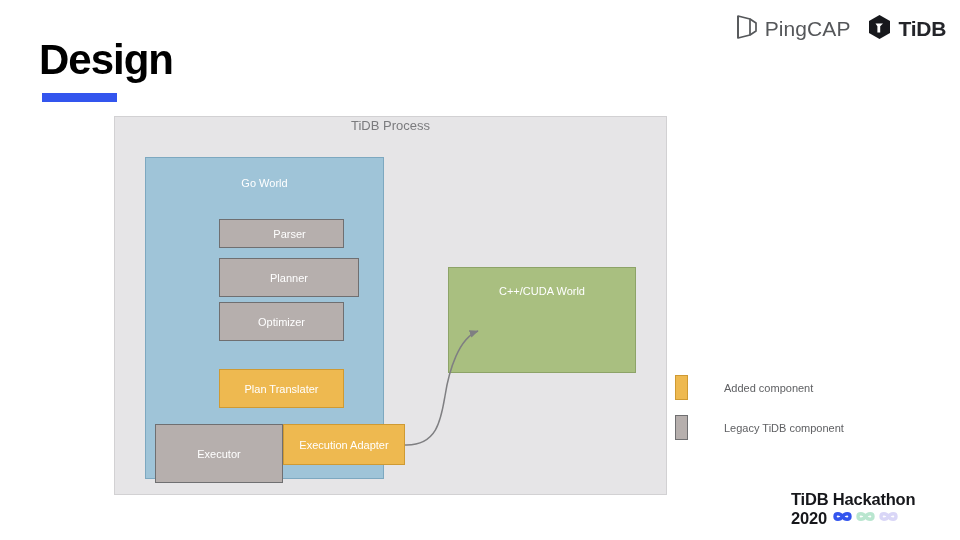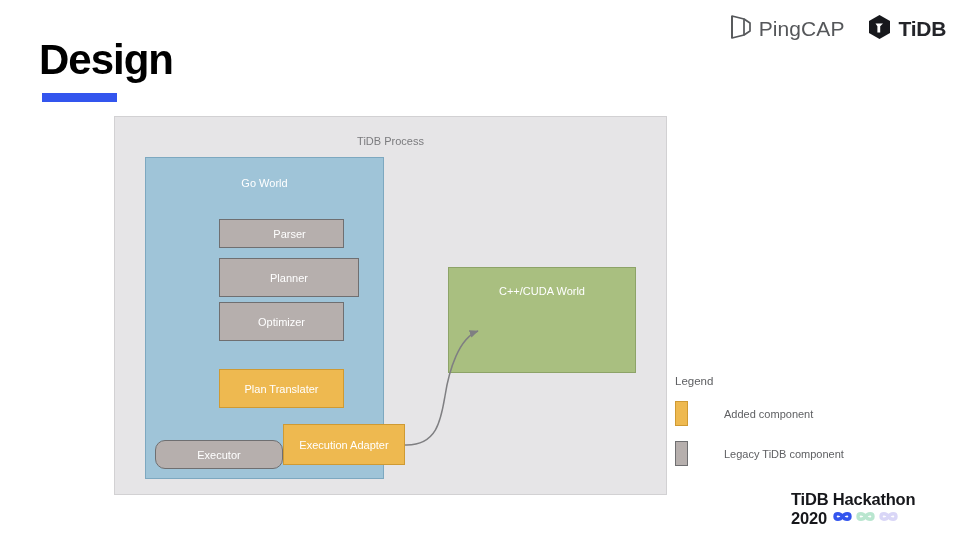--- a/index.html
+++ b/index.html
@@ -16,21 +16,21 @@
     -webkit-font-smoothing: antialiased;
   }
 
   
   #brand-row {
     position: absolute;
     top: 14px;
     right: 14px;
     display: flex;
     align-items: center;
-    gap: 22px;
+    gap: 16px;
   }
   .brand-lockup { display: flex; align-items: center; gap: 7px; }
   .brand-word {
     font-size: 21px;
     color: #55575a;
     letter-spacing: .1px;
   }
   .brand-word.dark {
     color: #24252a;
     font-weight: bold;
@@ -77,22 +77,22 @@
 
   
   #tidb-process {
     left: 114px; top: 116px;
     width: 553px; height: 379px;
     background: #e6e5e7;
     border: 1px solid #d2d1d3;
     align-items: flex-start;
   }
   #tidb-process > .box-label {
-    margin-top: 19px;
-    font-size: 11px;
+    margin-top: 2px;
+    font-size: 13px;
     color: #7b7b7e;
   }
 
   
   #go-world {
     left: 145px; top: 157px;
     width: 239px; height: 322px;
     background: #9fc4d8;
     border: 1px solid #7da8c0;
     align-items: flex-start;
@@ -134,21 +134,21 @@
   }
   .component.added {
     background: #eeb950;
     border: 1px solid #cf9a33;
   }
 
   #comp-parser    { left: 219px; top: 219px; width: 125px; height: 29px; padding-left: 16px; }
   #comp-planner   { left: 219px; top: 258px; width: 140px; height: 39px; }
   #comp-optimizer { left: 219px; top: 302px; width: 125px; height: 39px; }
   #comp-plan-translater { left: 219px; top: 369px; width: 125px; height: 39px; }
-  #comp-executor  { left: 155px; top: 440px; width: 128px; height: 29px; border-radius: 10px; }
+  #comp-executor  { left: 155px; top: 424px; width: 128px; height: 59px; }
   #comp-exec-adapter { left: 283px; top: 424px; width: 122px; height: 41px; }
   #comp-cura      { left: 480px; top: 311px; width: 124px; height: 38px; }
 
   
   #cgo-arrow {
     position: absolute;
     left: 395px; top: 300px;
     width: 110px; height: 160px;
     overflow: visible;
     pointer-events: none;
@@ -279,21 +279,20 @@
       <marker id="arrowhead" markerWidth="7" markerHeight="7" refX="5.6" refY="3" orient="auto">
         <path d="M0,0.4 L6,3 L0,5.6 Z" fill="#7f7f82"></path>
       </marker>
     </defs>
     <path d="M10 145 C 42 146, 46 120, 50 96 C 54 70, 64 38, 83 31" stroke="#7f7f82" stroke-width="1.5" fill="none" marker-end="url(#arrowhead)"></path>
   </svg>
 
 </div>
 
 <div id="legend">
-  <div id="legend-title">Legend</div>
 
   <div class="legend-row">
     <span class="legend-swatch added"></span>
     <span class="legend-label">Added component</span>
   </div>
 
   <div class="legend-row">
     <span class="legend-swatch legacy"></span>
     <span class="legend-label">Legacy TiDB component</span>
   </div>

